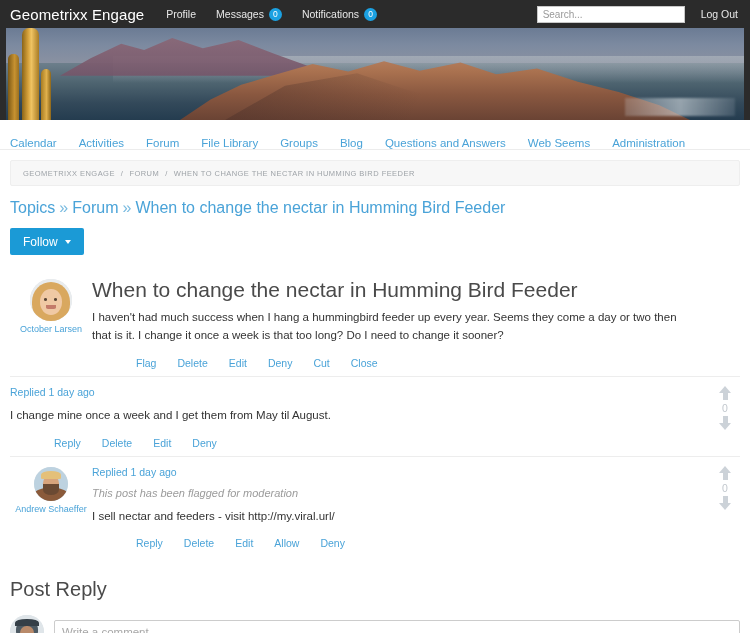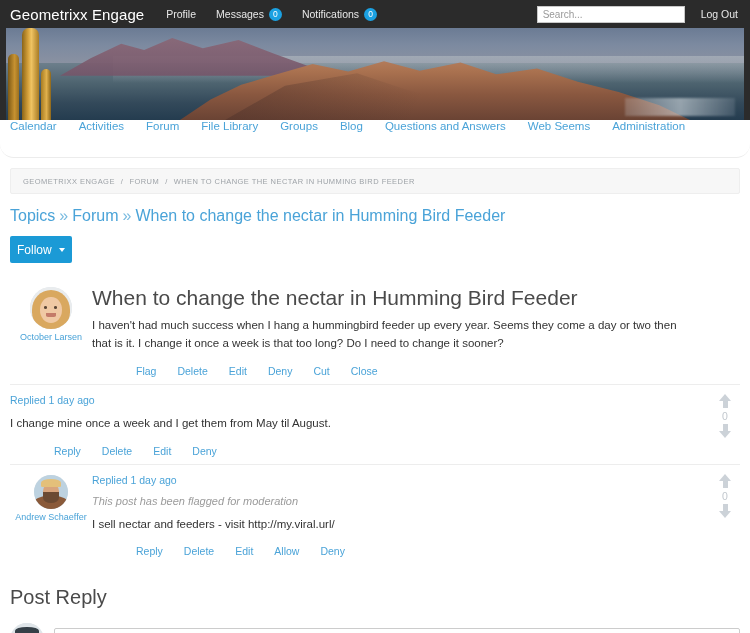--- a/index.html
+++ b/index.html
@@ -149,27 +149,26 @@
   }
   .banner-edge-l, .banner-edge-r {
     position: absolute; top: 0; bottom: 0; width: 6px;
     background: #2b2b2b;
   }
   .banner-edge-l { left: 0; }
   .banner-edge-r { right: 0; }
 
   
   .sitenav {
-    height: 38px;
-    display: flex;
-    align-items: flex-start;
+    height: 30px;
+    display: flex;
+    align-items: flex-end;
     padding: 0 10px;
     gap: 22px;
     border-bottom: 1px solid #ececec;
-    border-radius: 14px;
   }
   .sitenav a {
     color: #4aa3d8;
     font-size: 11.5px;
     text-decoration: none;
     white-space: nowrap;
     cursor: pointer;
   }
 
   
@@ -207,21 +206,21 @@
   .topicpath a { color: #4aa3d8; text-decoration: none; cursor: pointer; }
   .topicpath .sep { color: #79bbe0; }
 
   
   .follow-wrap { margin: 11px 10px 0 10px; }
   .follow-btn {
     background: #1b9ad6;
     color: #ffffff;
     border: none;
     height: 27px;
-    padding: 0 7px;
+    padding: 0 13px;
     font-size: 12px;
     font-family: "Liberation Sans", sans-serif;
     border-radius: 2px;
     cursor: pointer;
     display: inline-flex;
     align-items: center;
     gap: 7px;
   }
   .caret {
     width: 0; height: 0;

